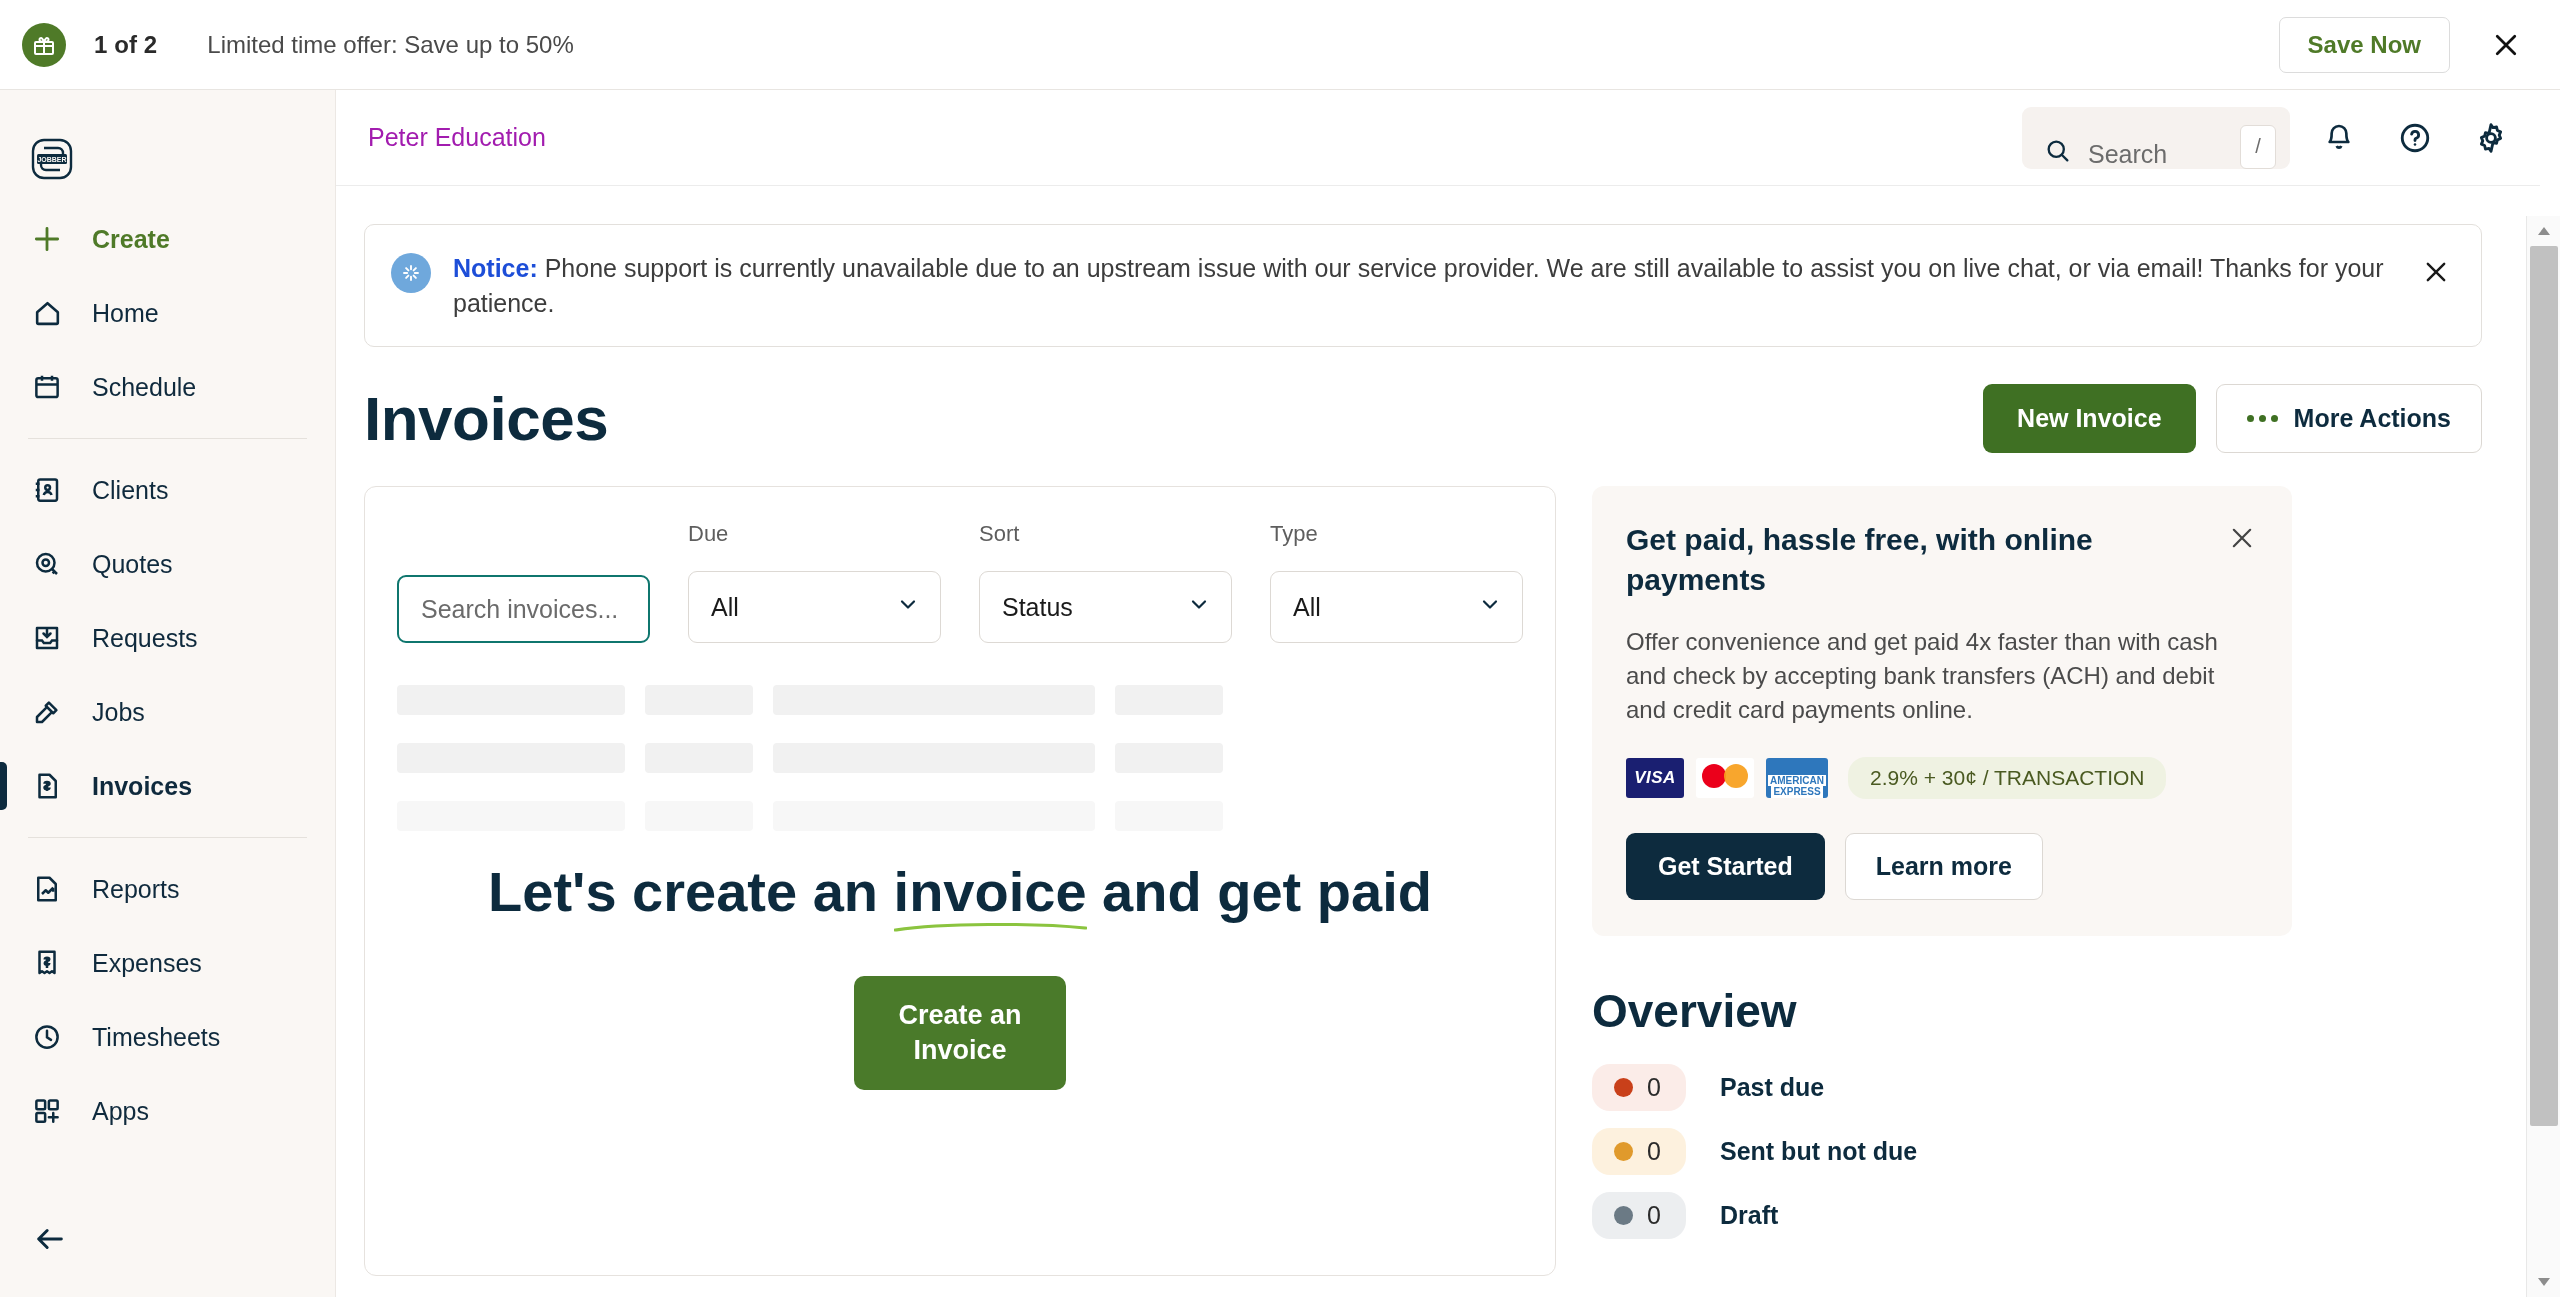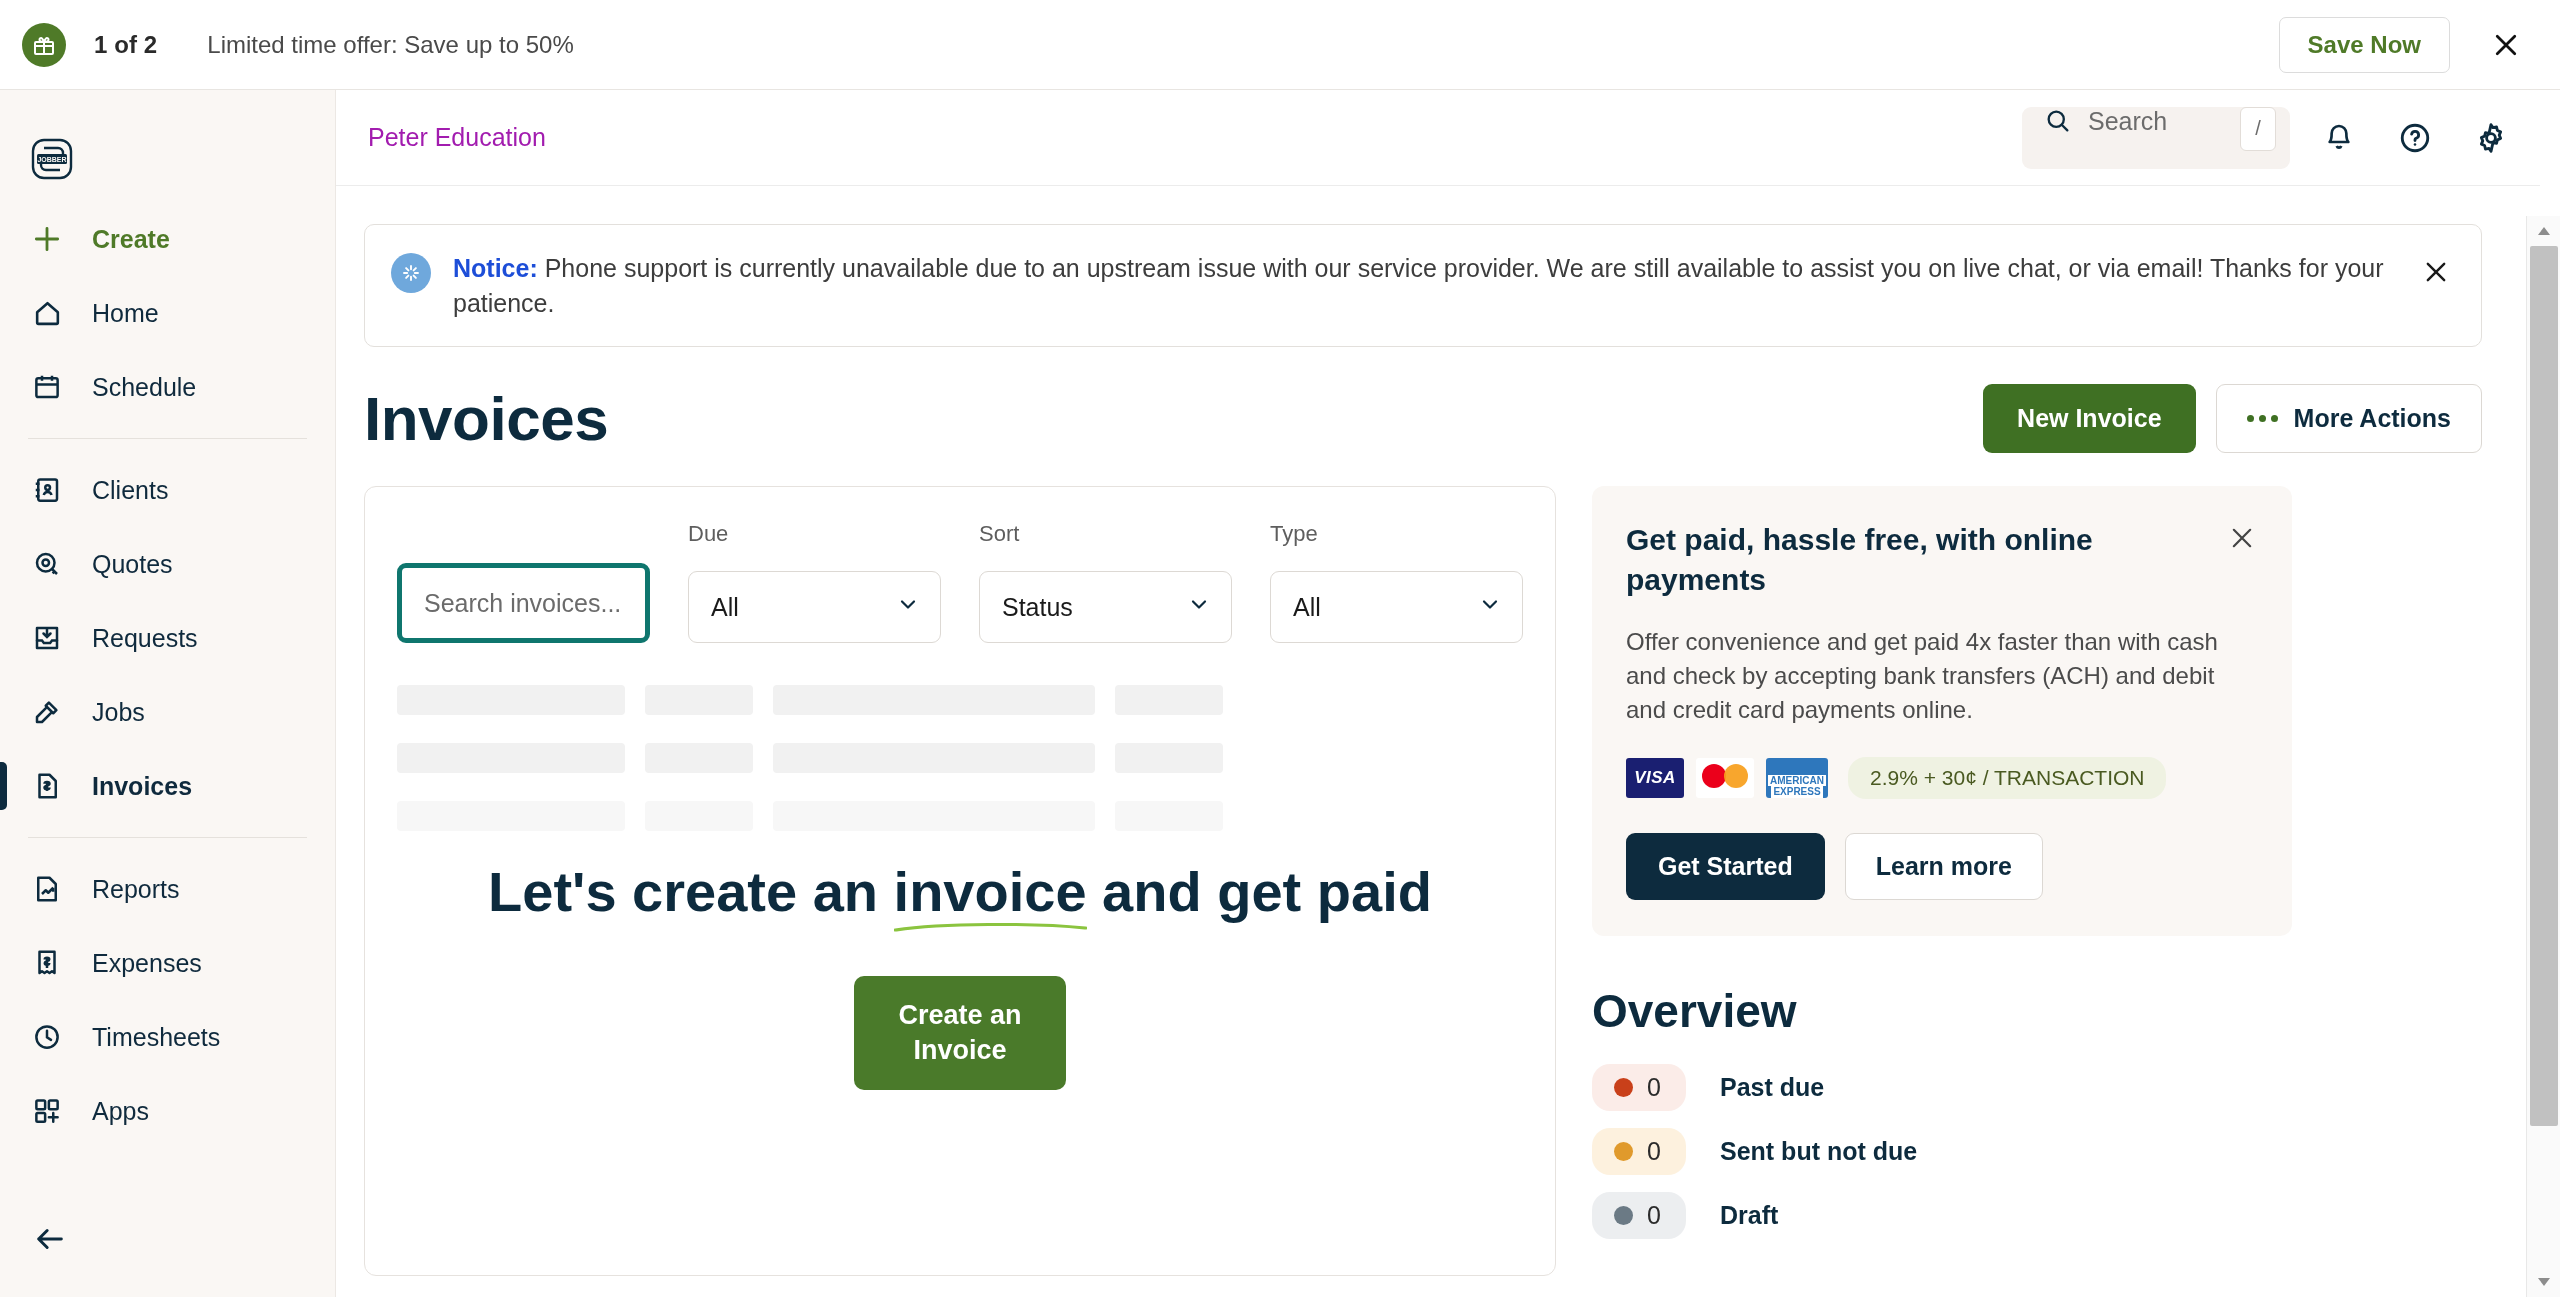--- a/index.html
+++ b/index.html
@@ -65,21 +65,21 @@
 
   
   .topbar {
     position: absolute; top: 90px; left: 336px; width: 2204px; height: 96px;
     background: #ffffff; border-bottom: 1px solid #ececec;
     display: flex; align-items: center; padding: 0 22px 0 32px;
   }
   .account-name { font-size: 25px; color: #a21caf; }
   .topbar-spacer { flex: 1 1 auto; }
   .search-box {
-    display: flex; align-items: flex-start; gap: 16px;
+    display: flex; align-items: flex-end; gap: 16px;
     background: #f6f2ef; border-radius: 9px; height: 62px;
     padding: 0 14px 0 22px; min-width: 268px; cursor: text;
   }
   .search-placeholder { font-size: 25px; color: #6c6c6c; flex: 1 1 auto; }
   .slash-key {
     width: 36px; height: 44px; background: #fff; border: 1px solid #e2ddd8;
     border-radius: 6px; display:flex; align-items:center; justify-content:center;
     font-size: 20px; color: #6c6c6c;
   }
   .icon-btn { width: 54px; height: 54px; display:flex; align-items:center; justify-content:center; margin-left: 22px; cursor: pointer; }
@@ -113,21 +113,21 @@
   .dots { display:flex; gap: 5px; }
   .dots i { width: 7px; height: 7px; background: #3f7023; border-radius: 50%; display:block; }
 
   .cols { display: flex; margin: 32px 40px 0 28px; gap: 36px; align-items: flex-start; }
   .card-left {
     flex: 0 0 1126px; background: #fff; border: 1px solid #e6e2de;
     border-radius: 12px; padding: 34px 32px 60px 32px; min-height: 790px;
   }
   .filters { display: flex; align-items: flex-end; gap: 38px; }
   .filter-search {
-    width: 253px; height: 80px; border: 5px solid #0f766e; border-radius: 9px;
+    width: 253px; height: 68px; border: 2px solid #0f766e; border-radius: 9px;
     display: flex; align-items: center; padding: 0 22px; font-size: 25px; color: #6b6b6b; cursor: text;
   }
   .filter-field { display: flex; flex-direction: column; gap: 24px; }
   .filter-label { font-size: 22px; color: #5e5e5e; }
   .select-box {
     width: 218px; height: 72px; border: 1px solid #ddd9d4; border-radius: 9px;
     display: flex; align-items: center; justify-content: space-between;
     padding: 0 20px 0 22px; font-size: 25px; color: #1a1a1a; cursor: pointer; background:#fff;
   }
   .select-box.w-wide { width: 253px; }

